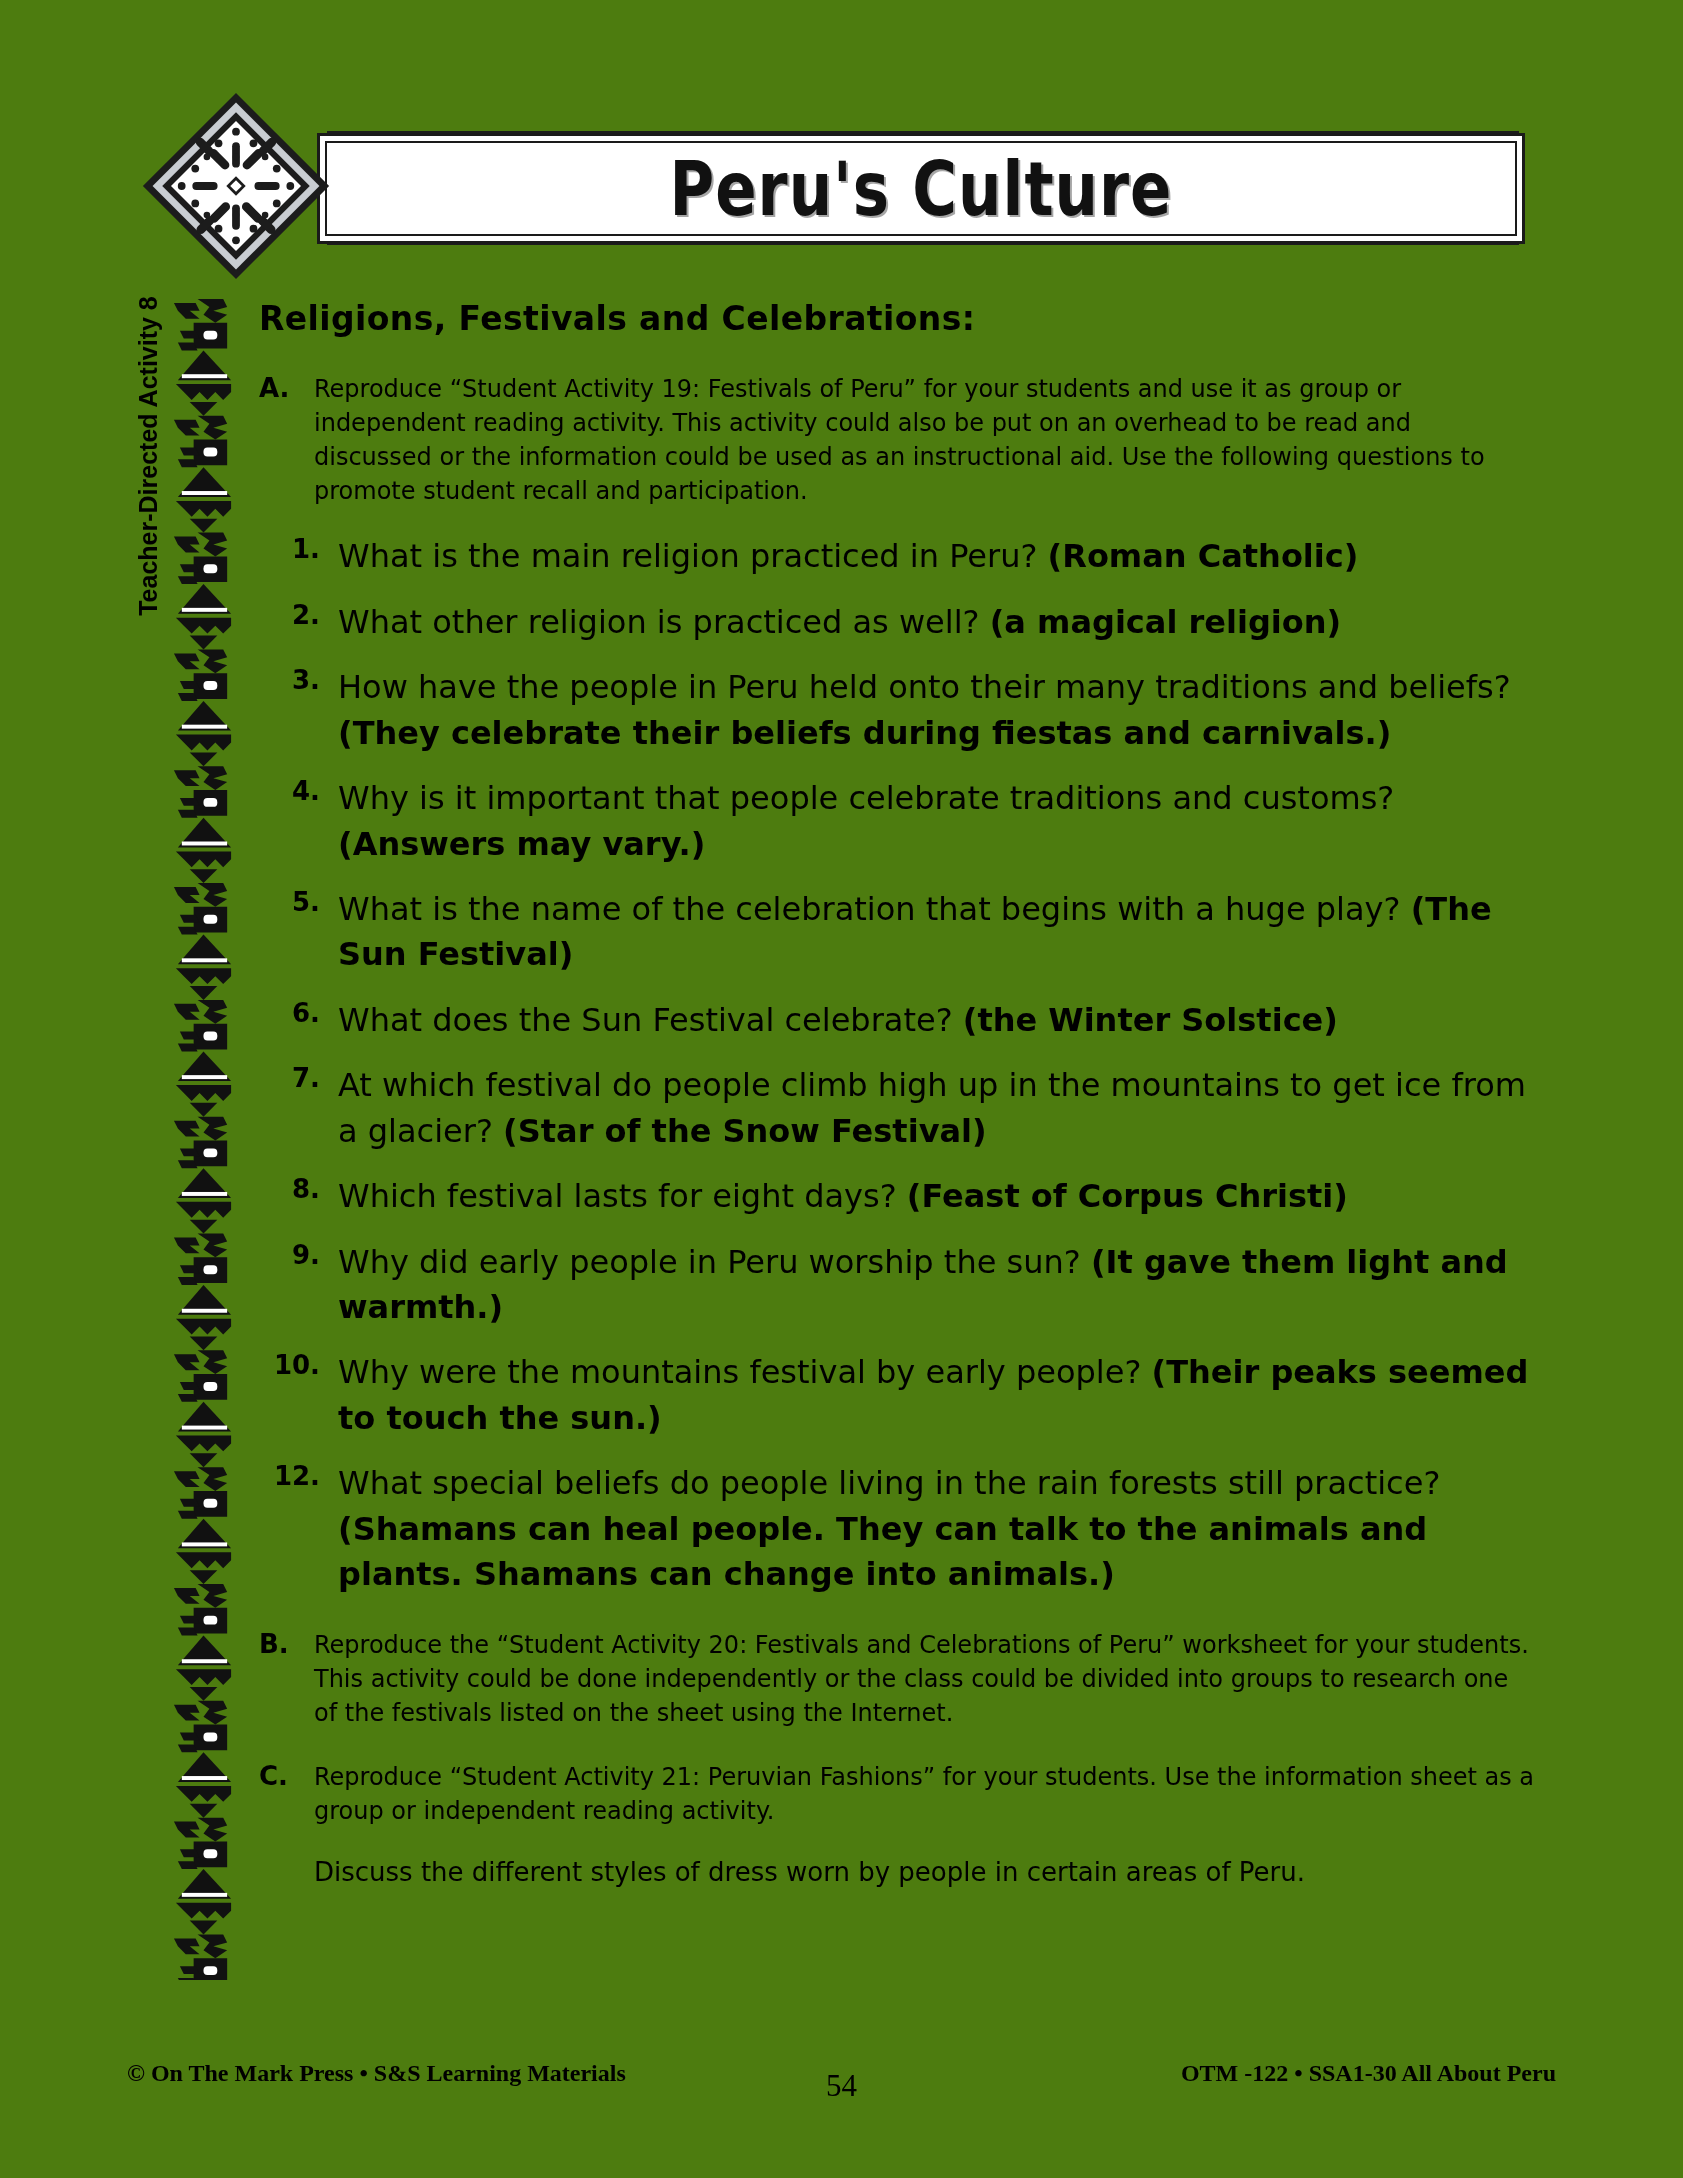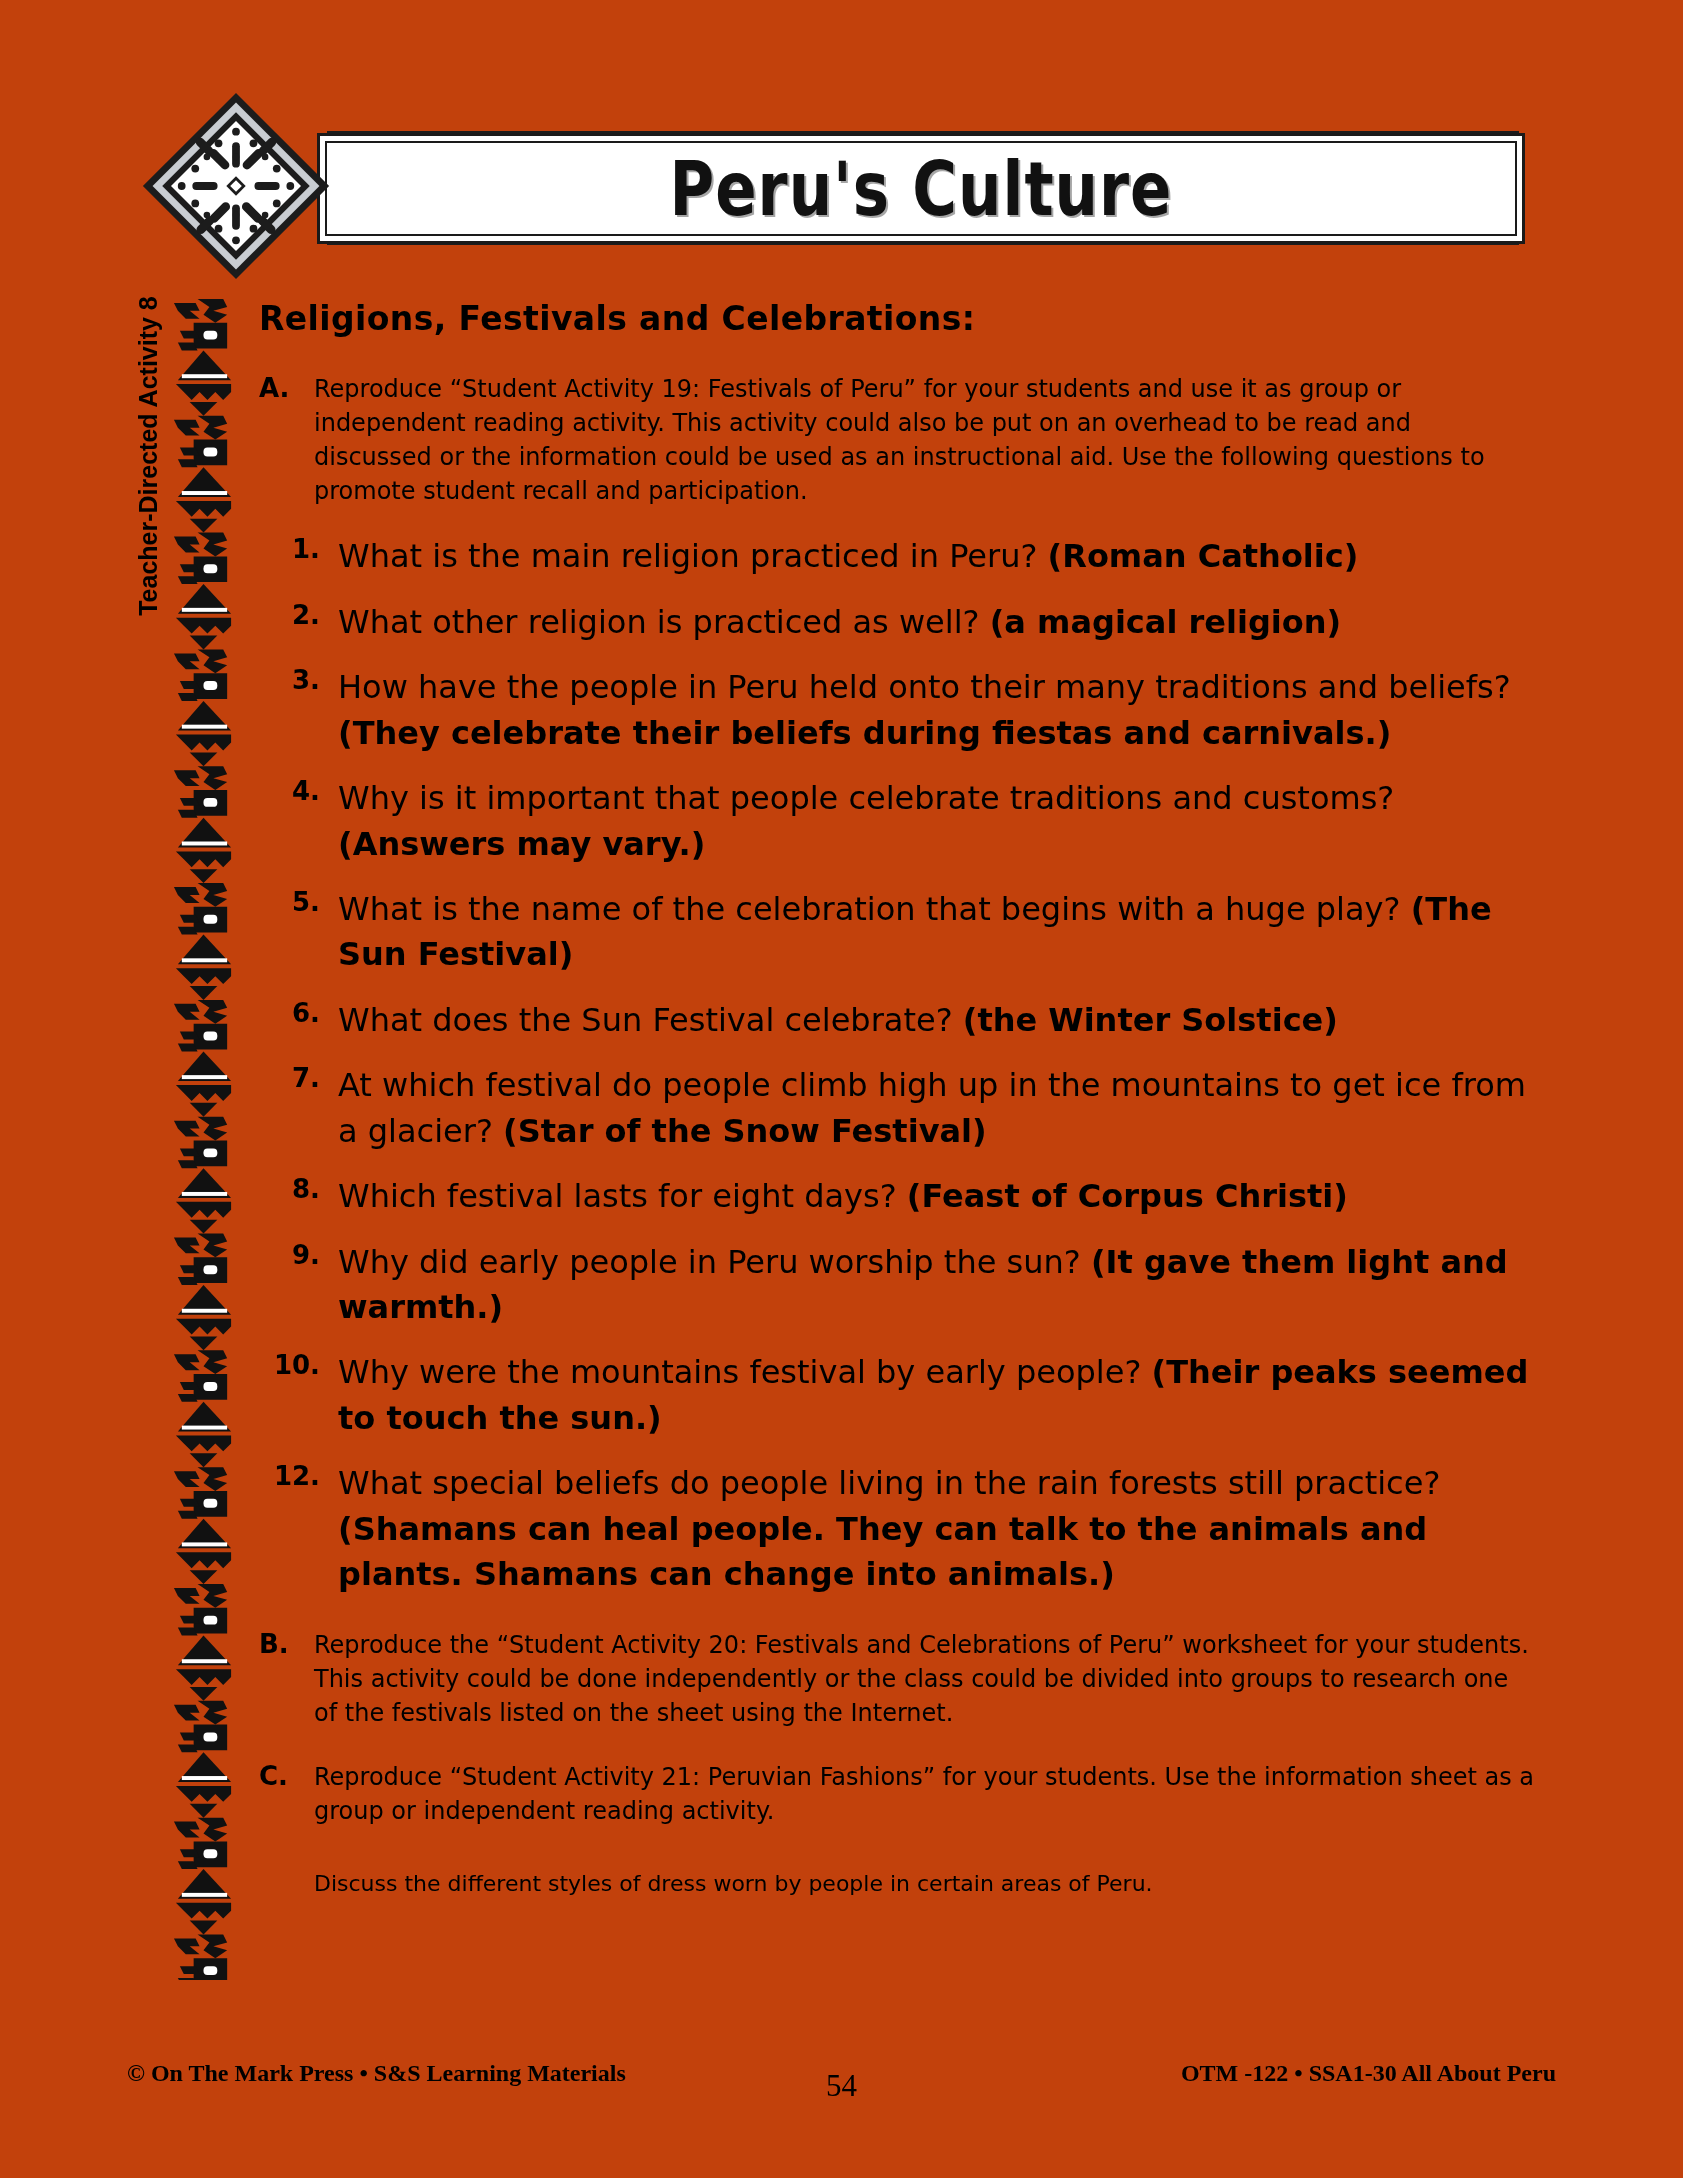--- a/index.html
+++ b/index.html
@@ -1,20 +1,20 @@
 <!DOCTYPE html>
 <html><head>
 <meta charset="utf-8">
 <style>
   html,body{margin:0;padding:0;background:#ffffff;}
   body{
     width:1683px;height:2178px;position:relative;overflow:hidden;
     font-family:"DejaVu Sans", sans-serif;
   }
-  .page{position:absolute;inset:0;background:#c2410c;}
+  .page{position:absolute;inset:0;background:#4d7c0f;}
 
   
   .header{position:absolute;left:139px;top:111px;width:1386px;height:149px;}
   .title-frame{
     position:absolute;left:178px;top:22px;right:0;height:111px;
     border:3px solid #1a1a1a;background:#fff;
     box-sizing:border-box;
   }
   .title-frame-inner{
     position:absolute;inset:5px;border:2px solid #1a1a1a;background:#fff;
@@ -78,21 +78,21 @@
   .qitem{display:flex;margin-bottom:20px;}
   .qitem .num{
     width:61px;flex:0 0 61px;text-align:right;padding-right:18px;
     font-size:26px;font-weight:700;
   }
   .qitem .qtxt{
     flex:1;font-size:32px;line-height:1.42;
   }
   .ans{font-weight:700;}
   .sub-para{
-    font-size:22px;line-height:1.42;margin-top:40px;margin-left:55px;
+    font-size:26px;line-height:1.42;margin-top:26px;margin-left:55px;
   }
 
   
   .footer{
     position:absolute;left:127px;right:127px;bottom:91px;
     display:flex;align-items:baseline;justify-content:space-between;
     font-family:"Liberation Serif", serif;
     font-weight:bold;font-size:24px;color:#000;
   }
   .footer .pg{

